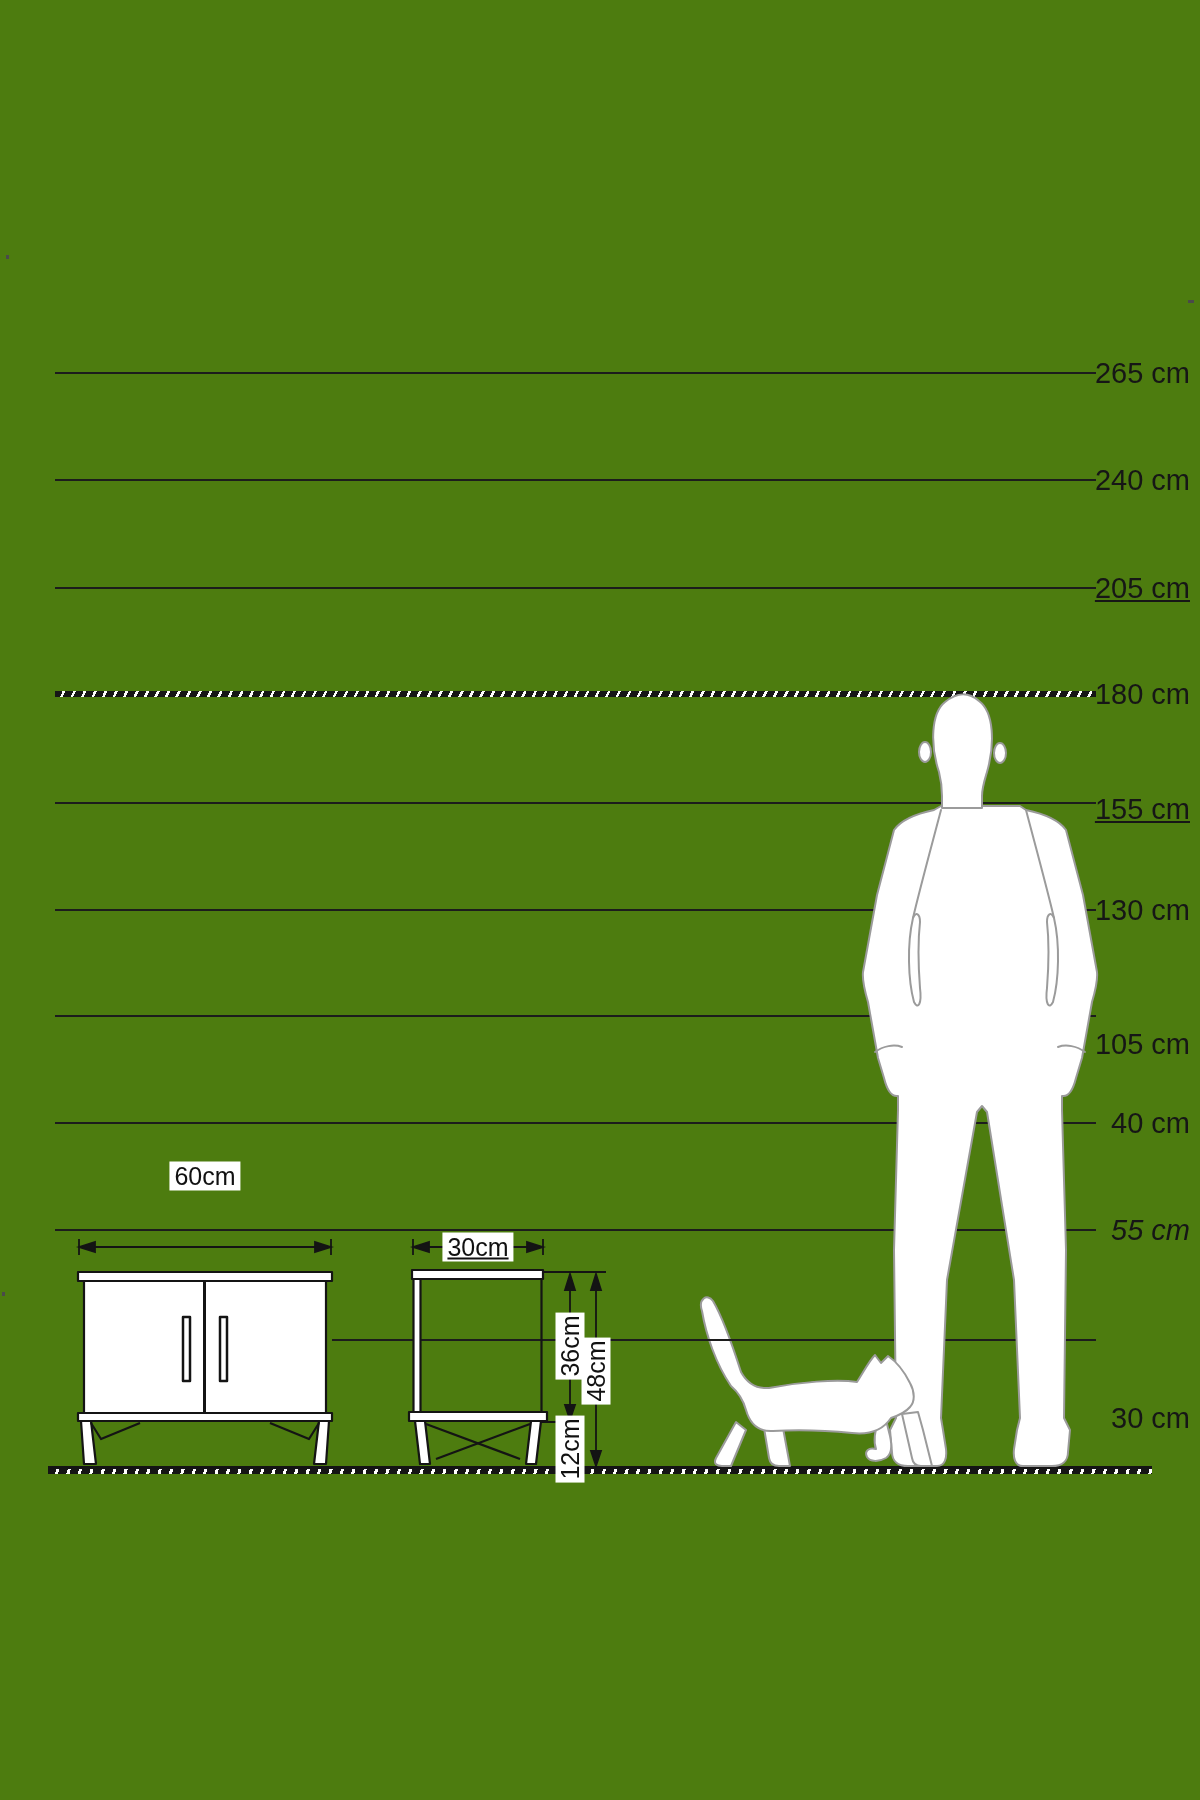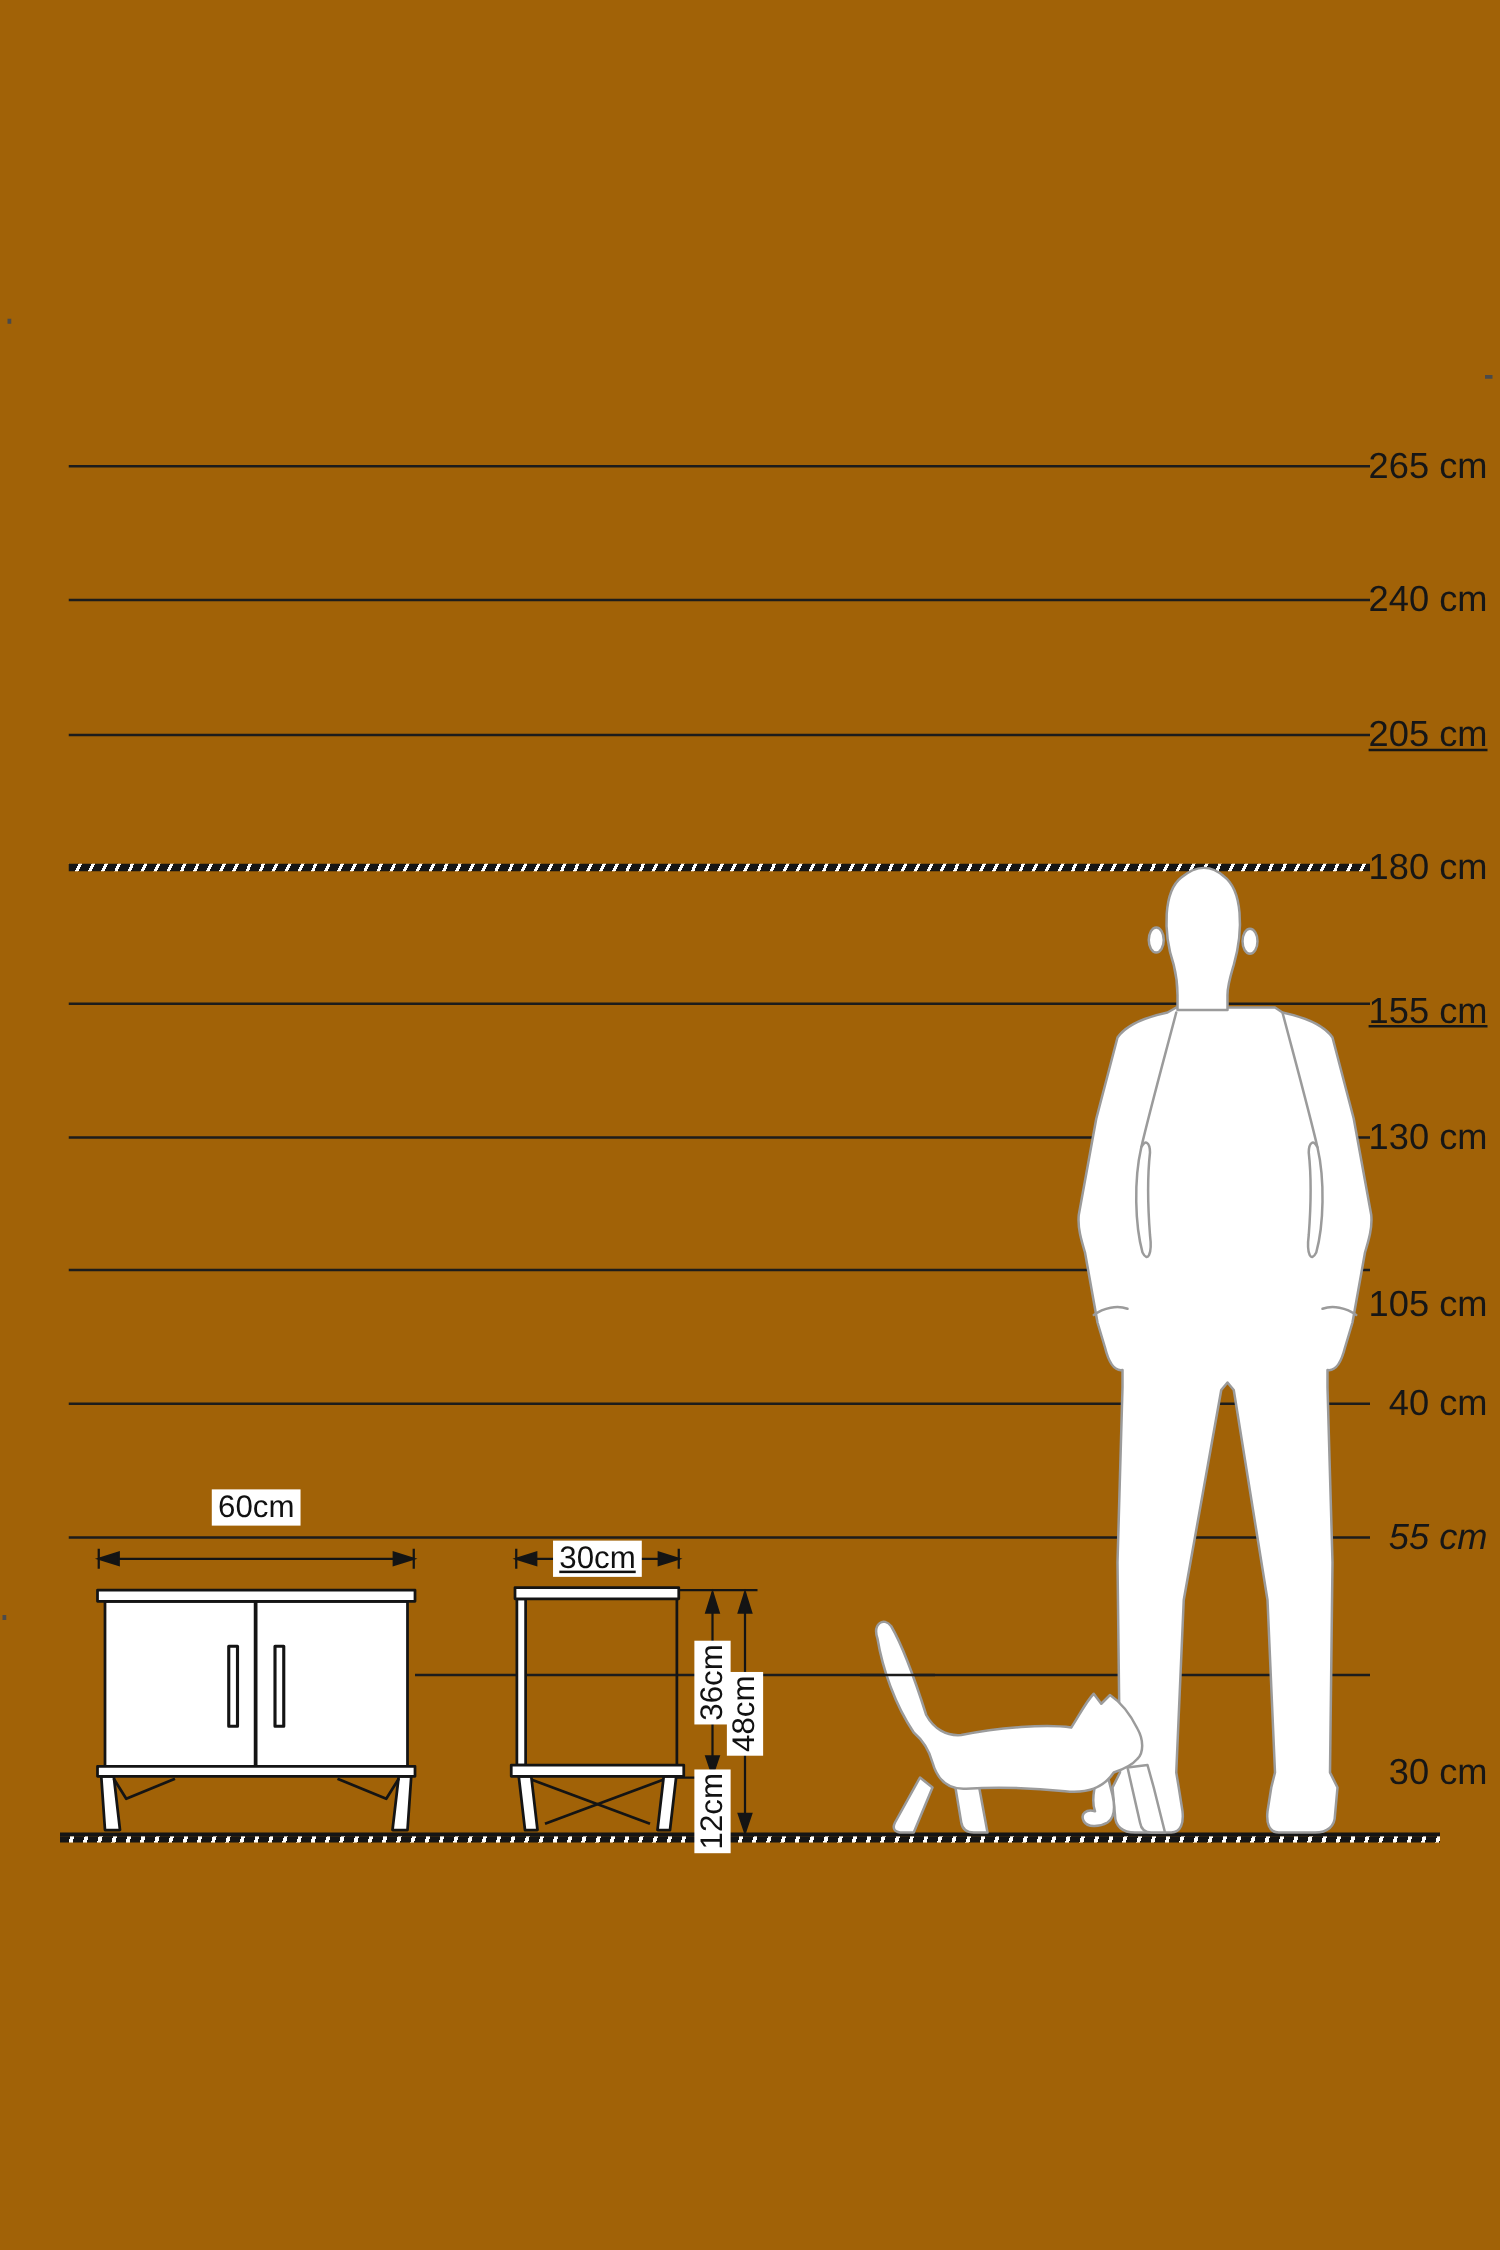--- a/index.html
+++ b/index.html
@@ -1,16 +1,16 @@
 <!DOCTYPE html>
 <html><head>
 <meta charset="utf-8">
 <style>
   html,body{margin:0;padding:0;background:#ffffff;}
-  .canvas{position:relative;width:1200px;height:1800px;background:#a16207;overflow:hidden;
+  .canvas{position:relative;width:1200px;height:1800px;background:#4d7c0f;overflow:hidden;
           font-family:"Liberation Sans", sans-serif;}
   .layer{position:absolute;left:0;top:0;width:1200px;height:1800px;pointer-events:none;}
   #scale-layer{z-index:2;}
   #art-layer{z-index:3;}
   #cat-layer{z-index:4;}
   #patch-layer{z-index:5;}
   #dim-labels{z-index:6;}
   .scale-line{position:absolute;height:2px;background:#1c1c1c;}
   .scale-line.hatched{height:6px;background:repeating-linear-gradient(115deg,#161616 0 7px,#ffffff 7px 9.5px);}
   .scale-label{position:absolute;right:10px;width:170px;text-align:right;
@@ -145,19 +145,19 @@
         C 905,1413 897,1416 891,1418 C 883,1430 870,1435 852,1433 C 822,1430 790,1430 773,1431
         C 758,1432 750,1424 746,1410 C 743,1399 738,1392 731,1386 C 716,1364 706,1335 702,1311 Z"></path>
     </g>
   </svg>
 
   <div id="patch-layer" class="layer">
     <div class="scale-line" style="left:688px;top:1339px;width:60px;"></div>
   </div>
 
   <div id="dim-labels" class="layer">
-    <div class="dim-label" style="left:205px;top:1206px;">60cm</div>
+    <div class="dim-label" style="left:205px;top:1176px;">60cm</div>
     <div class="dim-label" style="left:478px;top:1247px;text-decoration:underline;">30cm</div>
     <div class="dim-label rot" style="left:570px;top:1346px;">36cm</div>
     <div class="dim-label rot" style="left:596px;top:1371px;">48cm</div>
     <div class="dim-label rot" style="left:570px;top:1449px;">12cm</div>
   </div>
 </div>
 
 </body></html>

